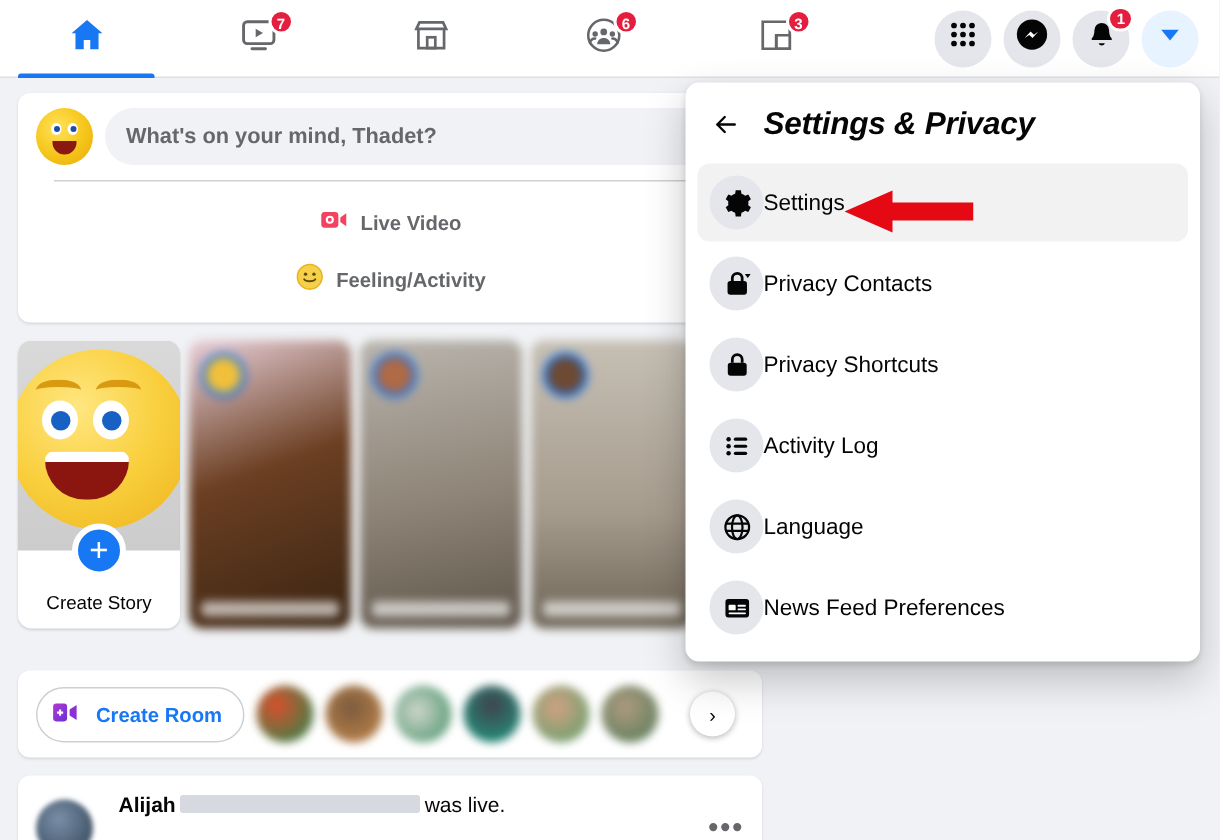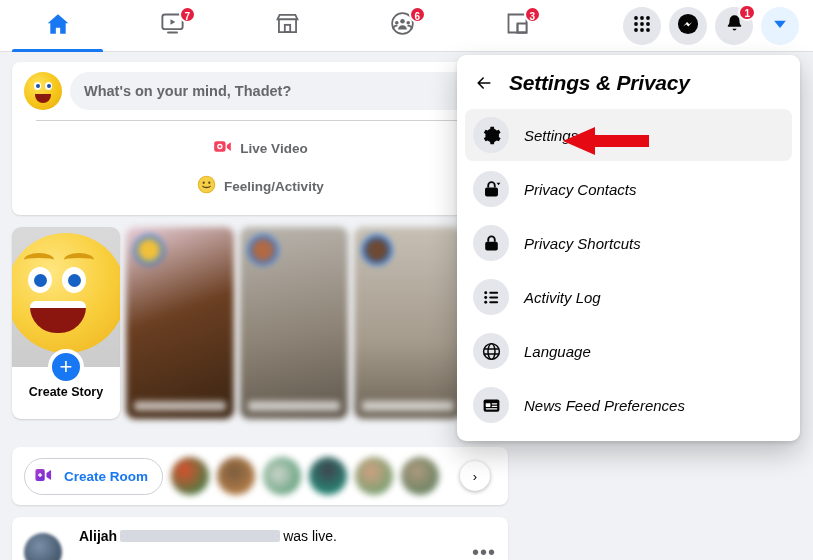--- a/index.html
+++ b/index.html
@@ -152,22 +152,22 @@
   .story.create .plus {
     position: absolute; left: 50%; margin-left: -18px; top: 122px;
     width: 36px; height: 36px; border-radius: 50%;
     background: #1877f2; border: 4px solid #fff;
     color: #fff; font-size: 22px; line-height: 28px; text-align: center;
     font-weight: 300;
   }
   .story.create .label {
     position: absolute; bottom: 0; left: 0; right: 0; height: 44px;
     display: flex; align-items: flex-end; justify-content: center;
-    padding-bottom: 20px;
-    font-size: 12.5px; font-weight: bold; color: #050505;
+    padding-bottom: 10px;
+    font-size: 12.5px; font-weight: normal; color: #050505;
   }
   .story.photo { filter: blur(3.2px); }
   .story .ring {
     position: absolute; top: 8px; left: 8px;
     width: 30px; height: 30px; border-radius: 50%;
     border: 3px solid #1877f2; background: #c48a63;
   }
   .story .sname {
     position: absolute; bottom: 8px; left: 8px; right: 8px; height: 10px;
     background: rgba(255,255,255,0.65); border-radius: 3px;
@@ -259,24 +259,23 @@
     display: flex; align-items: center; gap: 14px;
     padding: 8px 6px 14px 8px;
     font-style: italic;
   }
   .dd-back {
     width: 22px; height: 22px; display:flex; align-items:center; justify-content:center;
     cursor: pointer; color:#050505;
   }
   .dd-title { font-size: 21px; font-weight: bold; color: #050505; letter-spacing: -0.2px;}
   .dd-item {
-    display: flex; align-items: center; gap: 15px;
+    display: flex; align-items: center; gap: 0;
     padding: 8px 8px; border-radius: 8px; cursor: pointer;
     margin-bottom: 2px;
-    font-style: italic;
   }
   .dd-item.highlight { background: #f2f2f2; }
   .dd-ico {
     width: 36px; height: 36px; border-radius: 50%;
     background: #e4e6eb; flex: 0 0 36px;
     display: flex; align-items: center; justify-content: center;
     color: #050505;
   }
   .dd-label { font-size: 15px; color: #050505; }
 

